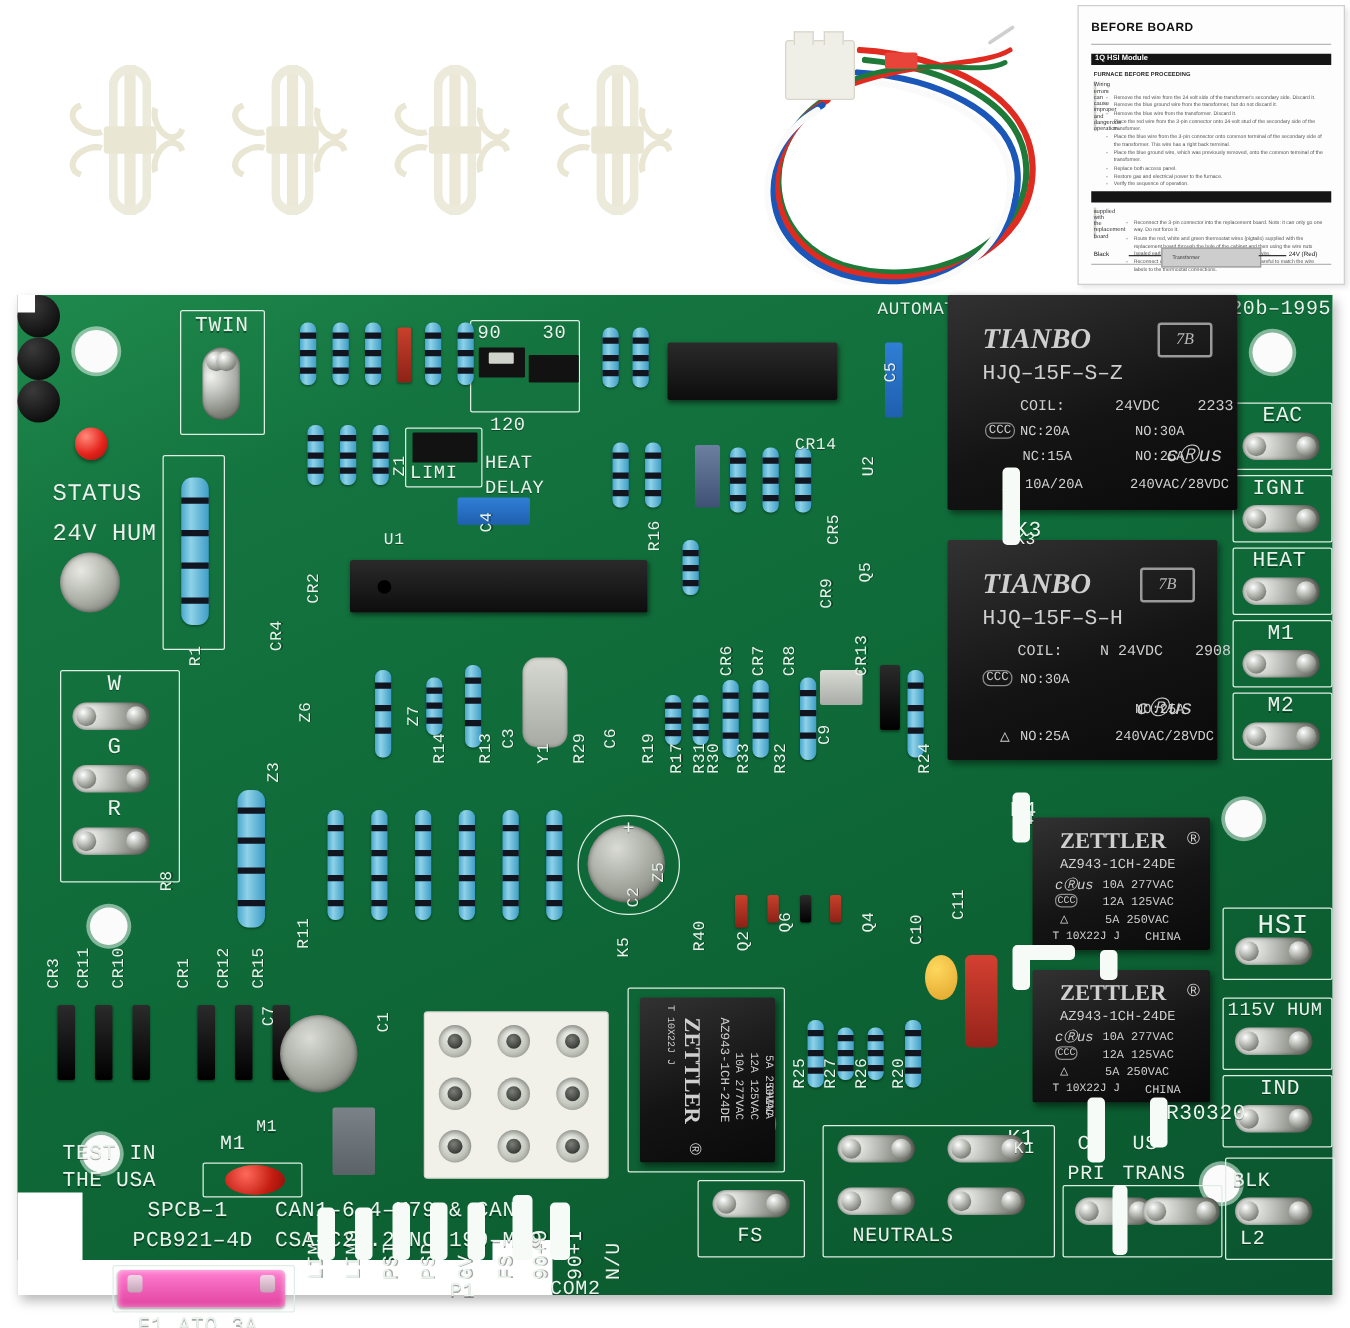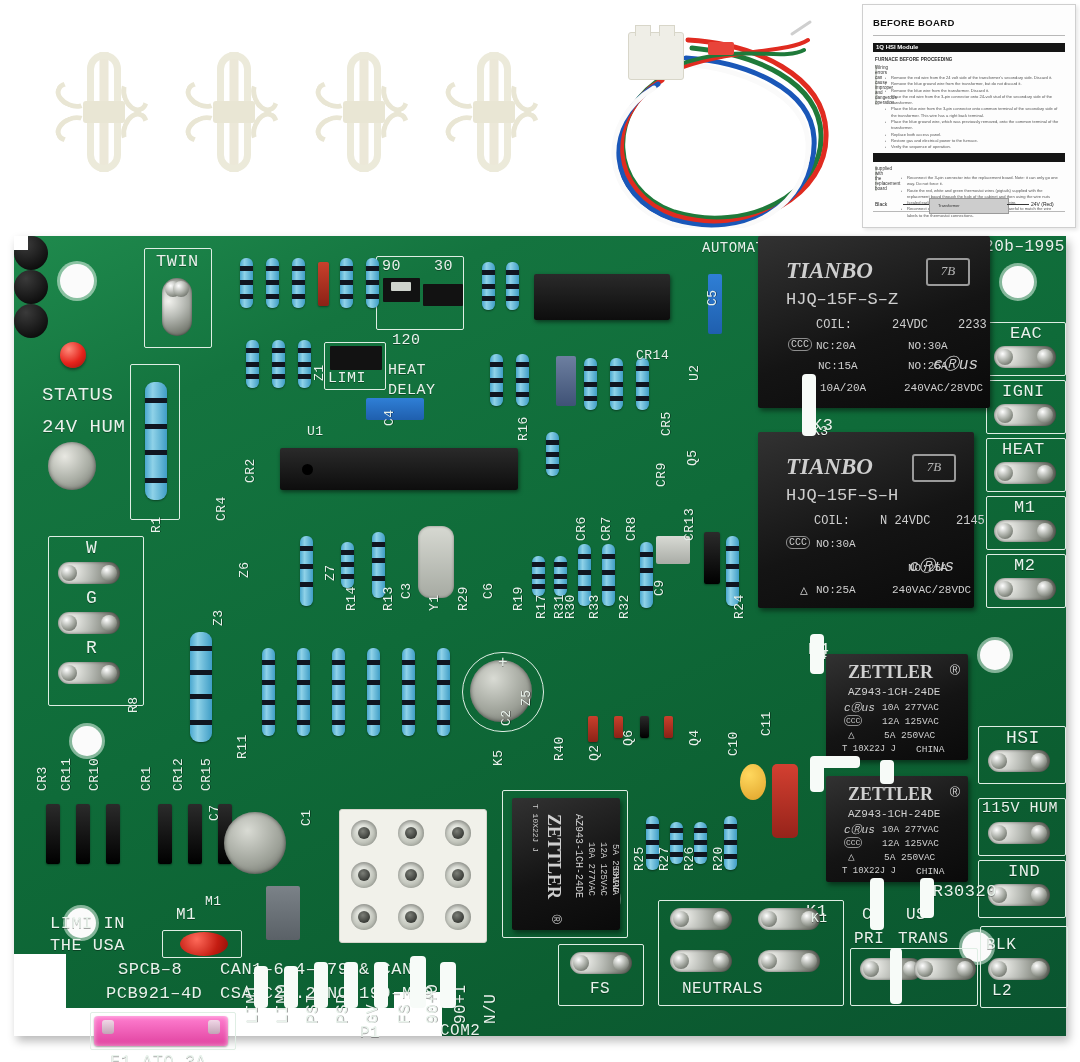--- a/index.html
+++ b/index.html
@@ -300,21 +300,21 @@
 
   <div class="silkbox" style="left:972px;top:260px;width:80px;height:54px;"></div>
   <div class="silk" style="left:1000px;top:262px;font-size:17px;">M1</div>
   <div class="term" style="left:980px;top:284px;"></div>
 
   <div class="silkbox" style="left:972px;top:318px;width:80px;height:54px;"></div>
   <div class="silk" style="left:1000px;top:320px;font-size:17px;">M2</div>
   <div class="term" style="left:980px;top:342px;"></div>
 
   <div class="silkbox" style="left:964px;top:490px;width:88px;height:58px;"></div>
-  <div class="silk" style="left:992px;top:492px;font-size:18px;">HSI</div>
+  <div class="silk" style="left:992px;top:492px;font-size:22px;">HSI</div>
   <div class="term" style="left:974px;top:514px;"></div>
 
   <div class="silkbox" style="left:964px;top:562px;width:88px;height:58px;"></div>
   <div class="silk" style="left:968px;top:564px;font-size:15px;">115V  HUM</div>
   <div class="term" style="left:974px;top:586px;"></div>
 
   <div class="silkbox" style="left:964px;top:624px;width:88px;height:58px;"></div>
   <div class="silk" style="left:994px;top:626px;font-size:17px;">IND</div>
   <div class="term" style="left:974px;top:648px;"></div>
 
@@ -336,21 +336,21 @@
     <div class="rl" style="left:44px;top:144px;font-size:13px;">△</div>
   </div>
   <div class="silk" style="left:798px;top:180px;font-size:17px;">K3</div>
 
   <div class="relay" style="left:744px;top:196px;width:216px;height:176px;">
     <div class="rt" style="left:28px;top:22px;font-size:23px;">TIANBO</div>
     <div style="position:absolute;right:18px;top:22px;width:40px;height:24px;border:2px solid #9a9a9a;border-radius:3px;color:#b6b6b6;font-size:13px;font-style:italic;text-align:center;line-height:22px;font-family:'Liberation Serif',serif;">7B</div>
     <div class="rl" style="left:28px;top:54px;font-size:17px;">HJQ–15F–S–H</div>
     <div class="rl" style="left:56px;top:82px;font-size:12px;">COIL:</div>
     <div class="rl" style="left:122px;top:82px;font-size:12px;">N 24VDC</div>
-    <div class="rl" style="left:198px;top:82px;font-size:12px;">2145</div>
+    <div class="rl" style="left:198px;top:82px;font-size:12px;">2908</div>
     <div class="rl" style="left:58px;top:106px;font-size:11px;">NO:30A</div>
     <div class="rl" style="left:150px;top:130px;font-size:11px;">NO:25A</div>
     <div class="rl" style="left:58px;top:152px;font-size:11px;">NO:25A</div>
     <div class="rl" style="left:134px;top:152px;font-size:11px;">240VAC/28VDC</div>
     <div class="rl" style="left:28px;top:104px;font-size:10px;border:1px solid #8d8d8d;border-radius:6px;padding:0 2px;">CCC</div>
     <div class="rl" style="right:20px;top:124px;font-size:16px;font-style:italic;">cⓇus</div>
     <div class="rl" style="left:42px;top:150px;font-size:13px;">△</div>
   </div>
 
   <div class="relay" style="left:812px;top:418px;width:142px;height:106px;">
@@ -460,23 +460,23 @@
 
   <div class="silkbox" style="left:966px;top:690px;width:88px;height:82px;"></div>
   <div class="silk" style="left:972px;top:700px;font-size:16px;">BLK</div>
   <div class="term" style="left:974px;top:722px;"></div>
   <div class="silk" style="left:978px;top:746px;font-size:16px;">L2</div>
 
   <div class="silk" style="left:848px;top:670px;font-size:16px;">C</div>
   <div class="silk" style="left:892px;top:670px;font-size:16px;">US</div>
   <div class="silk" style="left:908px;top:646px;font-size:17px;">LR30320</div>
 
-  <div class="silk" style="left:36px;top:678px;font-size:17px;">LIMI IN</div>
+  <div class="silk" style="left:36px;top:678px;font-size:17px;">TEST IN</div>
   <div class="silk" style="left:36px;top:700px;font-size:17px;">THE USA</div>
-  <div class="silk" style="left:104px;top:724px;font-size:17px;">SPCB–8</div>
+  <div class="silk" style="left:104px;top:724px;font-size:17px;">SPCB–1</div>
   <div class="silk" style="left:92px;top:748px;font-size:17px;">PCB921–4D</div>
   <div class="silk" style="left:206px;top:724px;font-size:17px;">CAN1–6.4–M79 &amp; CAN</div>
   <div class="silk" style="left:206px;top:748px;font-size:17px;">CSA–C22.2  NO.199–M89</div>
   <div class="silk" style="left:162px;top:670px;font-size:16px;">M1</div>
   <div class="silkbox" style="left:148px;top:694px;width:80px;height:28px;"></div>
   <div style="position:absolute;left:166px;top:696px;width:48px;height:24px;border-radius:50%;background:radial-gradient(circle at 35% 30%,#ff6a5a,#c41d12 60%,#8e0f08);"></div>
 
   <div class="silkbox" style="left:76px;top:776px;width:146px;height:38px;"></div>
   <div class="fuse" style="left:80px;top:780px;width:134px;height:30px;">
     <div class="cap2" style="left:8px;"></div>

